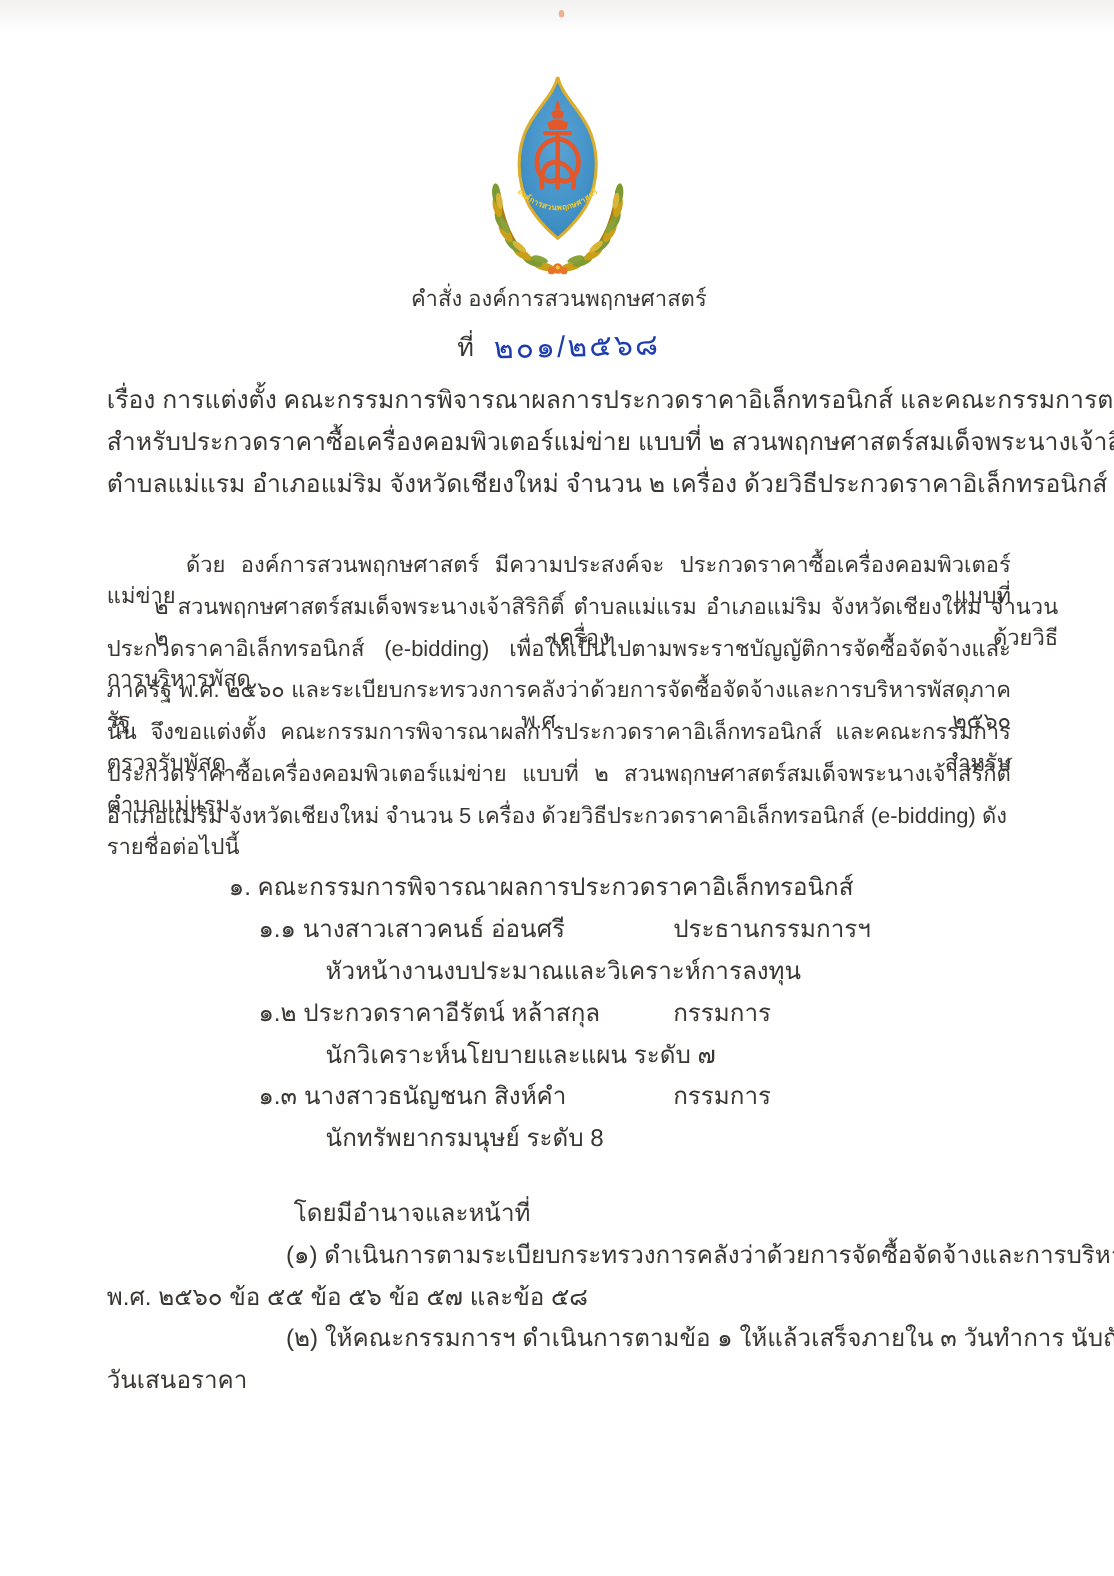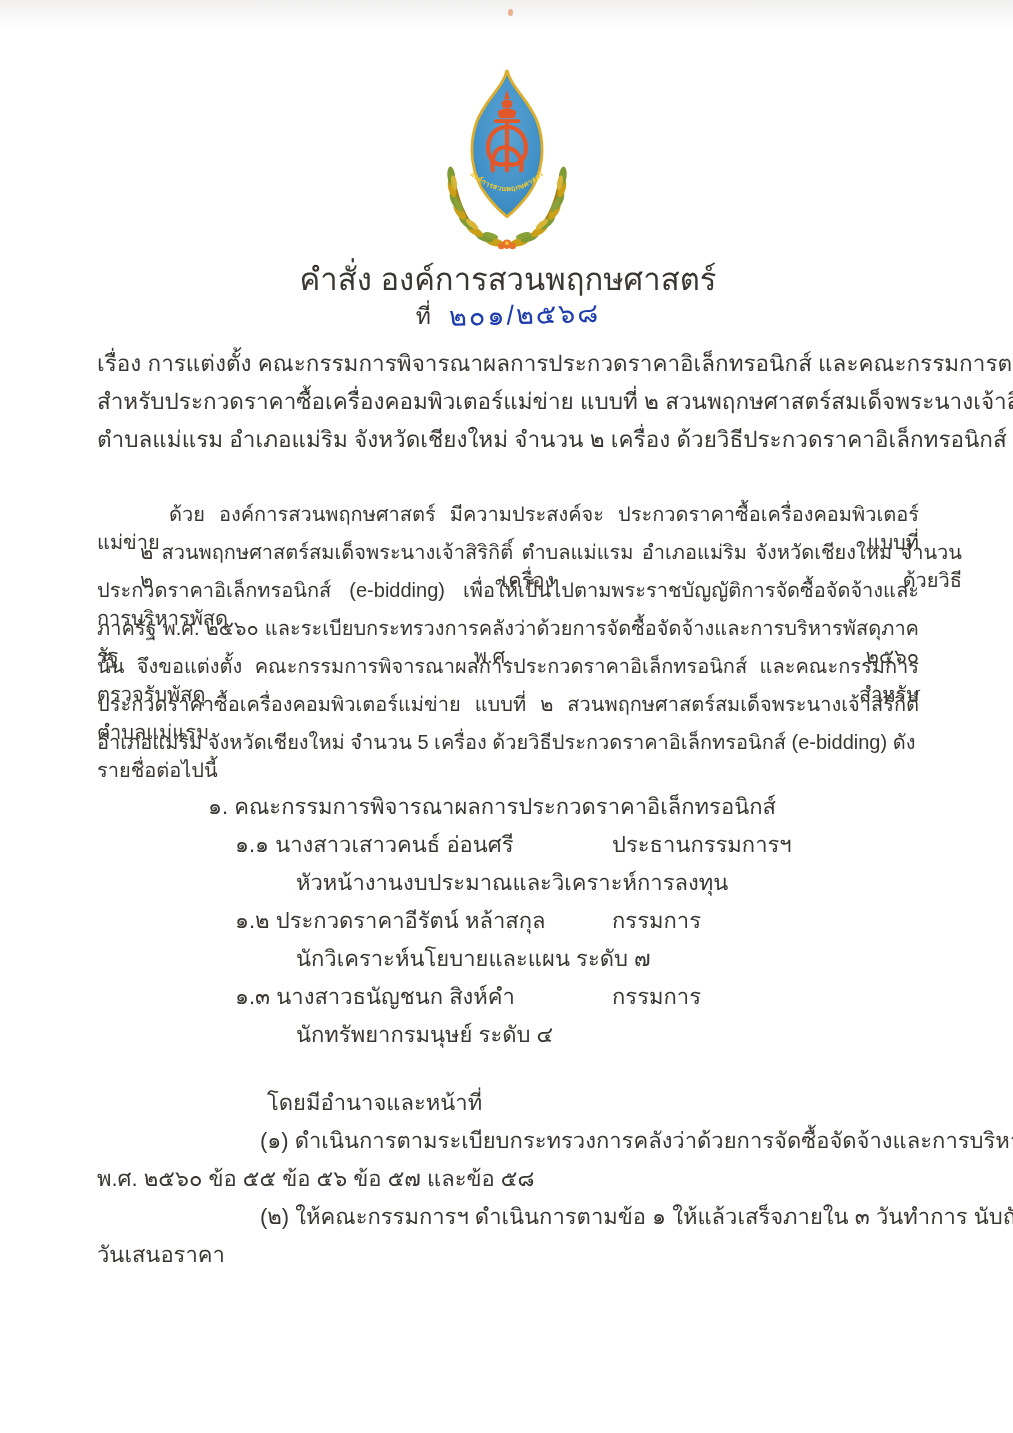--- a/index.html
+++ b/index.html
@@ -21,21 +21,21 @@
     background:rgba(224,120,60,0.55);border-radius:50%;
   }
   .emblem{
     position:absolute;top:62px;left:50%;transform:translateX(-50%);
     width:142px;height:192px;
   }
   .center-line{
     position:absolute;left:97px;width:822px;text-align:center;
     font-size:22.5px;line-height:1.45;white-space:nowrap;
   }
-  .order-title{top:258px;font-size:31px;}
+  .order-title{top:258px;font-size:20px;}
   .order-no{top:296px;}
   .order-no .prefix{font-size:23px;}
   .order-no .hand{
     display:inline-block;margin-left:12px;
     color:#1d3cae;font-size:27px;letter-spacing:2px;
     transform:rotate(-1.5deg);font-weight:500;
   }
   .subj-1{top:348px;}
   .subj-2{top:386px;}
   .subj-3{top:424px;}
@@ -166,20 +166,20 @@
     <span>ประกวดราคาอีรัตน์ หล้าสกุล</span>
   </div>
   <div class="abs m-role-1">กรรมการ</div>
   <div class="abs m-pos-1">นักวิเคราะห์นโยบายและแผน ระดับ ๗</div>
 
   <div class="abs m-name-2">
     <span>๑.๓</span>
     <span>นางสาวธนัญชนก สิงห์คำ</span>
   </div>
   <div class="abs m-role-2">กรรมการ</div>
-  <div class="abs m-pos-2">นักทรัพยากรมนุษย์ ระดับ ๔</div>
+  <div class="abs m-pos-2">นักทรัพยากรมนุษย์ ระดับ 8</div>
 
   <div class="abs duty-title">โดยมีอำนาจและหน้าที่</div>
   <div class="abs d1a">(๑) ดำเนินการตามระเบียบกระทรวงการคลังว่าด้วยการจัดซื้อจัดจ้างและการบริหารพัสดุภาครัฐ</div>
   <div class="abs d1b">พ.ศ. ๒๕๖๐ ข้อ ๕๕ ข้อ ๕๖ ข้อ ๕๗ และข้อ ๕๘</div>
   <div class="abs d2a">(๒) ให้คณะกรรมการฯ ดำเนินการตามข้อ ๑ ให้แล้วเสร็จภายใน ๓ วันทำการ นับถัดจาก</div>
   <div class="abs d2b">วันเสนอราคา</div>
 </div>
 
 </body></html>

